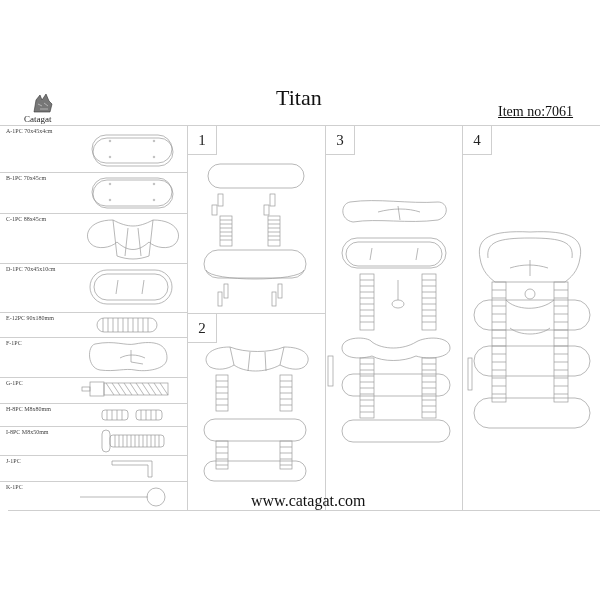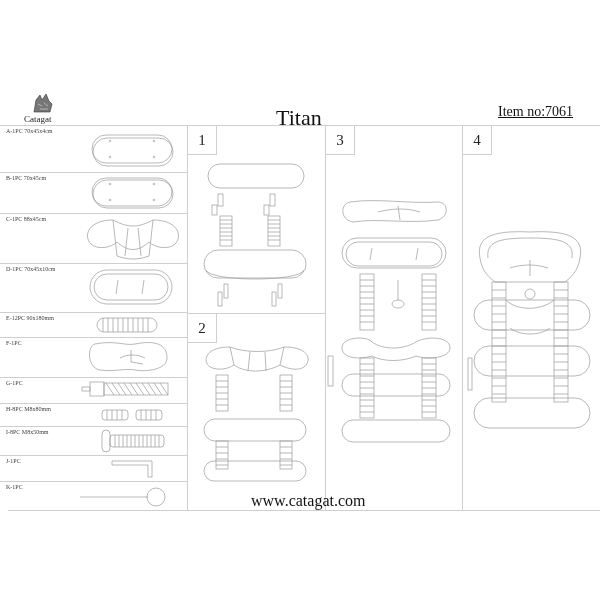--- a/index.html
+++ b/index.html
@@ -19,21 +19,21 @@
 </head>
 <body>
 
 <div class="abs" style="left:22px;top:92px;width:40px;height:24px;">
   <svg width="40" height="22" viewBox="0 0 40 22">
     <path d="M12 20 L14 8 L18 3 L20 8 L24 2 L27 9 L30 12 L28 20 Z" style="fill:#777;stroke:#333;stroke-width:0.6"></path>
     <path d="M16 12 L20 14 M22 11 L26 14 M18 17 L26 17" style="stroke:#ddd;stroke-width:0.6"></path>
   </svg>
 </div>
 <div class="abs brand" style="left:24px;top:114px;">Catagat</div>
-<div class="abs title" style="left:276px;top:105px;">Titan</div>
+<div class="abs title" style="left:276px;top:85px;">Titan</div>
 <div class="abs itemno" style="left:498px;top:104px;text-decoration:underline;">Item no:7061</div>
 
 <div class="hline" style="left:0;top:125px;width:600px;"></div>
 <div class="hline" style="left:8px;top:510px;width:592px;"></div>
 <div class="vline" style="left:187px;top:125px;height:385px;"></div>
 <div class="vline" style="left:325px;top:125px;height:385px;"></div>
 <div class="vline" style="left:462px;top:125px;height:385px;"></div>
 <div class="hline" style="left:187px;top:313px;width:138px;"></div>
 
 <div class="hline" style="left:0;top:172px;width:187px;"></div>

